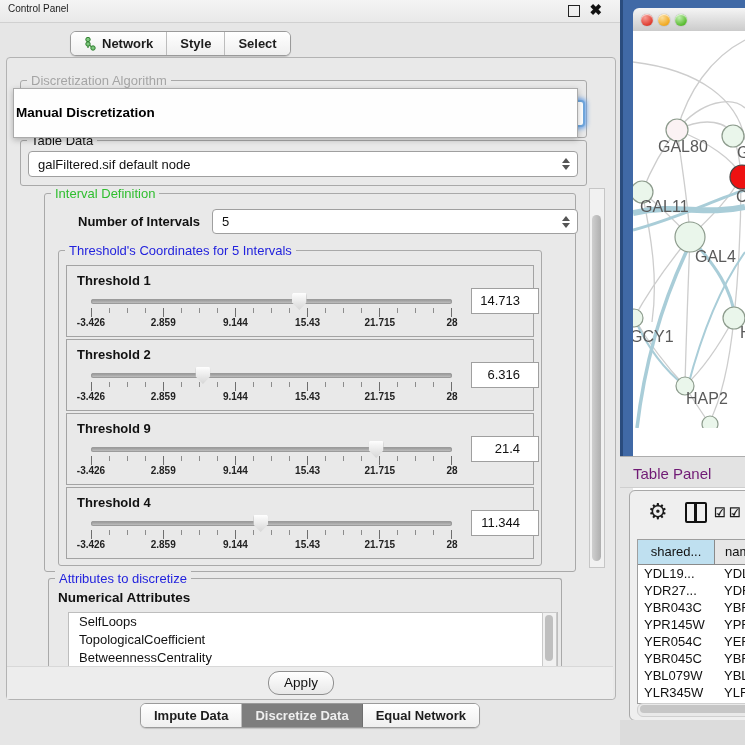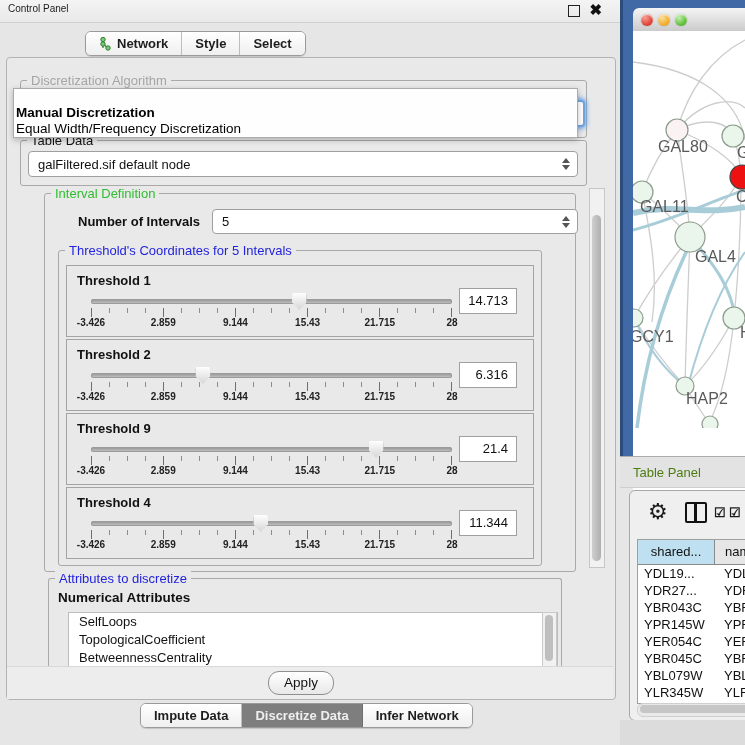--- a/index.html
+++ b/index.html
@@ -13,21 +13,21 @@
   #titlebar .title{position:absolute;left:8px;top:3px;font-size:10px;color:#1c1c1c;}
   #float-btn{position:absolute;right:40px;top:5px;width:10px;height:10px;border:1.5px solid #222;}
   #close-btn{position:absolute;right:18px;top:1px;font-size:15px;font-weight:bold;color:#111;}
 
   .tabgroup{display:inline-flex;border:1px solid #9a9a9a;border-radius:6px;overflow:hidden;
             background:#fff;box-shadow:0 1px 1px rgba(0,0,0,.15);}
   .tabseg{padding:4px 13px;font-size:13px;font-weight:bold;color:#1d1d1d;background:linear-gradient(#ffffff,#efefef);
           border-right:1px solid #bdbdbd;display:flex;align-items:center;gap:5px;white-space:nowrap;}
   .tabseg:last-child{border-right:none;}
   .tabseg.active{background:#7e7e7e;color:#efefef;border-right-color:#6f6f6f;}
-  #top-tabs{left:85px;top:31px;justify-content:flex-end;}
+  #top-tabs{left:70px;top:31px;justify-content:flex-end;}
   #bottom-tabs{left:140px;top:703px;}
 
   #main-panel{left:6px;top:57px;width:608px;height:641px;background:#E9E9E9;
               border:1px solid #B3B3B3;border-radius:4px;}
 
   .groupbox{position:absolute;border:1px solid #A9A9A9;border-radius:3px;}
   .grouplabel{position:absolute;top:-8px;left:6px;background:#E9E9E9;padding:0 4px;font-size:13px;}
   .g-green{color:#2FBE2F;}
   .g-blue{color:#2323DD;}
   .g-gray{color:#A5A5A5;}
@@ -57,22 +57,22 @@
   .ticks{position:absolute;left:0;top:12px;width:100%;height:9px;
      background-image:repeating-linear-gradient(90deg,#6e6e6e 0 1px,transparent 1px 72px),
                       repeating-linear-gradient(90deg,#8c8c8c 0 1px,transparent 1px 18px);
      background-size:100% 9px,100% 5px;background-repeat:no-repeat;}
   .ticklabels{position:absolute;left:0;top:21px;width:100%;height:12px;font-size:10px;font-weight:bold;color:#222;}
   .ticklabels span{position:absolute;transform:translateX(-50%);white-space:nowrap;}
   .thumb{position:absolute;top:-3px;width:15px;height:17px;transform:translateX(-50%);
          background:linear-gradient(#FEFEFE,#D6D6D6);
          clip-path:polygon(8% 0,92% 0,100% 10%,100% 55%,50% 100%,0 55%,0 10%);
          filter:drop-shadow(0 0 1px #777);}
-  .valfield{position:absolute;left:392px;top:22px;width:48px;height:24px;background:#fff;border:1px solid #9f9f9f;
-            font-size:13px;text-align:right;line-height:24px;padding-right:8px;}
+  .valfield{position:absolute;left:404px;top:22px;width:48px;height:24px;background:#fff;border:1px solid #9f9f9f;
+            font-size:13px;text-align:right;line-height:24px;padding-right:18px;}
 
   
   #attr-list{position:absolute;left:68px;top:612px;width:488px;height:56px;background:#fff;border:1px solid #BDBDBD;
              font-size:13px;overflow:hidden;}
   #attr-list .li{padding:1px 0 1px 10px;height:16px;}
   #attr-vsb{position:absolute;left:542px;top:612px;width:13px;height:56px;background:#F1F1F1;border:1px solid #C9C9C9;}
   #attr-vsb .th{position:absolute;left:1.5px;top:2px;width:8px;height:46px;border-radius:4px;background:#BFBFBF;}
 
   #main-vsb{position:absolute;left:589px;top:188px;width:14px;height:378px;background:#F1F1F1;border:1px solid #C6C6C6;}
   #main-vsb .th{position:absolute;left:1.5px;top:26px;width:9px;height:346px;border-radius:5px;
@@ -85,21 +85,21 @@
   
   #blue-frame{left:620px;top:0;width:125px;height:456px;
               background:linear-gradient(90deg,#2A4C7E 0 3px,#4069A6 3px);}
   #mac-titlebar{left:633px;top:8px;width:112px;height:23px;border-top-left-radius:6px;
                 background:linear-gradient(#F5F5F5,#CBCBCB);border-bottom:1px solid #9a9a9a;}
   .light{position:absolute;top:6px;width:12px;height:12px;border-radius:50%;box-shadow:inset 0 1px 1px rgba(255,255,255,.8),0 0 1px rgba(0,0,0,.5);}
   #net-canvas{left:633px;top:31px;width:112px;height:508px;background:#fff;overflow:hidden;}
 
   #tablepanel-header{left:620px;top:456px;width:125px;height:30px;background:#E3E3E3;border-top:1px solid #ADADAD;
                      border-bottom:1px solid #CFCFCF;}
-  #tablepanel-header .t{position:absolute;left:13px;top:8px;font-size:13px;color:#4d7c0f;}
+  #tablepanel-header .t{position:absolute;left:13px;top:8px;font-size:15px;color:#701a75;}
   #table-outer{left:629px;top:490px;width:130px;height:229px;background:#EFEFEF;border:1px solid #A8A8A8;border-radius:6px;}
   #tbl-toolbar{position:absolute;left:0;top:0;width:100%;height:44px;}
   #gear-ic{position:absolute;left:18px;top:8px;font-size:22px;color:#1b1b1b;}
   #split-ic{position:absolute;left:55px;top:11px;width:18px;height:17px;border:2.5px solid #111;border-radius:2px;}
   #split-ic:before{content:"";position:absolute;left:7px;top:0;width:2.5px;height:100%;background:#111;}
   .cb-ic{position:absolute;top:14px;font-size:13px;color:#1b1b1b;font-weight:bold;}
 
   #tbl{position:absolute;left:7px;top:48px;width:123px;height:163px;background:#fff;border:1px solid #9f9f9f;
        font-size:13px;overflow:hidden;}
   #tbl .hdr{display:flex;height:24px;border-bottom:1px solid #8a8a8a;}
@@ -148,21 +148,20 @@
 
   <div class="abs groupbox" style="left:20px;top:80px;width:565px;height:56px;">
     <span class="grouplabel g-gray">Discretization Algorithm</span>
   </div>
   <div class="combo focusring" style="left:28px;top:100px;width:557px;height:27px;z-index:5;">
     <span class="stepper"></span>
   </div>
 
   <div class="abs" id="algo-popup">
     <div class="opt b" style="top:16px;">Manual Discretization</div>
-    <div class="opt" style="top:32px;">Equal Width/Frequency Discretization</div>
   </div>
 
   <div class="abs groupbox" style="left:20px;top:140px;width:565px;height:44px;">
     <span class="grouplabel">Table Data</span>
   </div>
   <div class="combo" style="left:28px;top:151px;width:550px;height:26px;">
     <span>galFiltered.sif default node</span>
     <span class="stepper"></span>
   </div>
 
@@ -272,21 +271,21 @@
   <div id="apply-btn">Apply</div>
 
   <div class="abs tabgroup" id="bottom-tabs">
     <div class="tabseg">
         <span>Impute Data</span>
       </div>
     <div class="tabseg active">
         <span>Discretize Data</span>
       </div>
     <div class="tabseg">
-        <span>Infer Network</span>
+        <span>Equal Network</span>
       </div>
   </div>
 
   <div class="abs" id="blue-frame"></div>
   <div class="abs" id="mac-titlebar">
     <span class="light" style="left:8px;background:radial-gradient(circle at 35% 30%,#F89C94,#DE3B2E 70%);"></span>
     <span class="light" style="left:25px;background:radial-gradient(circle at 35% 30%,#FBDE9C,#F0A81F 70%);"></span>
     <span class="light" style="left:42px;background:radial-gradient(circle at 35% 30%,#C0EFAE,#58BB2F 70%);"></span>
   </div>
 

